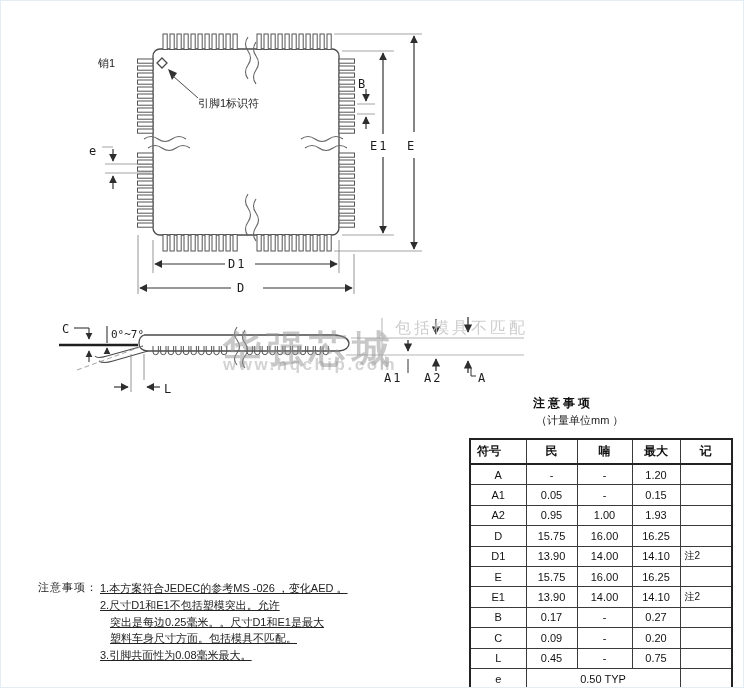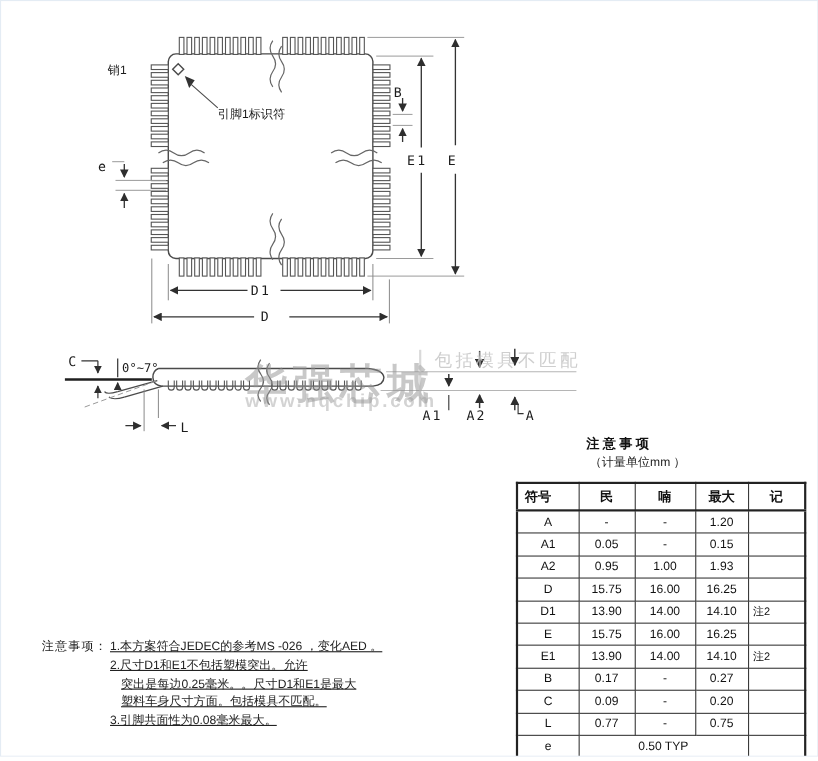--- a/index.html
+++ b/index.html
@@ -376,21 +376,21 @@
         </tr>
         <tr>
           <td class="sym">C</td>
           <td>0.09</td>
           <td>-</td>
           <td>0.20</td>
           <td class="note"></td>
         </tr>
         <tr>
           <td class="sym">L</td>
-          <td>0.77</td>
+          <td>0.45</td>
           <td>-</td>
           <td>0.75</td>
           <td class="note"></td>
         </tr>
         <tr>
           <td class="sym">e</td>
           <td colspan="3">0.50 TYP</td>
           <td class="note"></td>
         </tr>
       </tbody>

